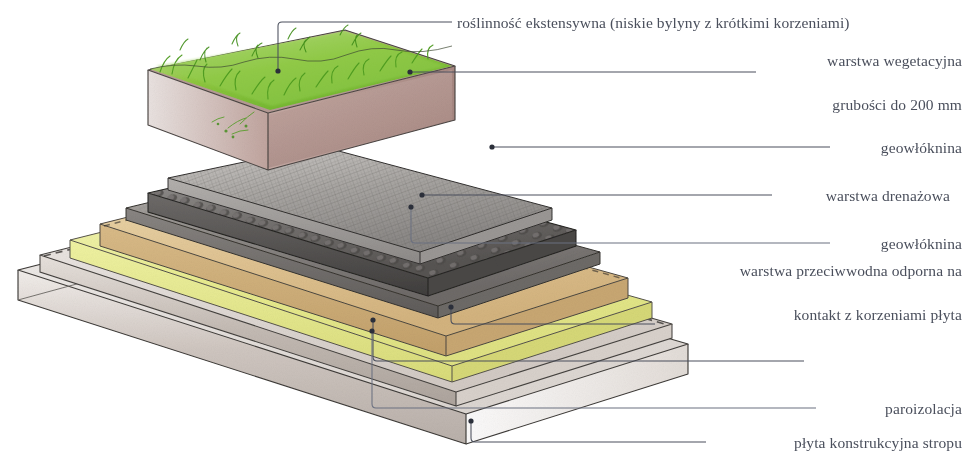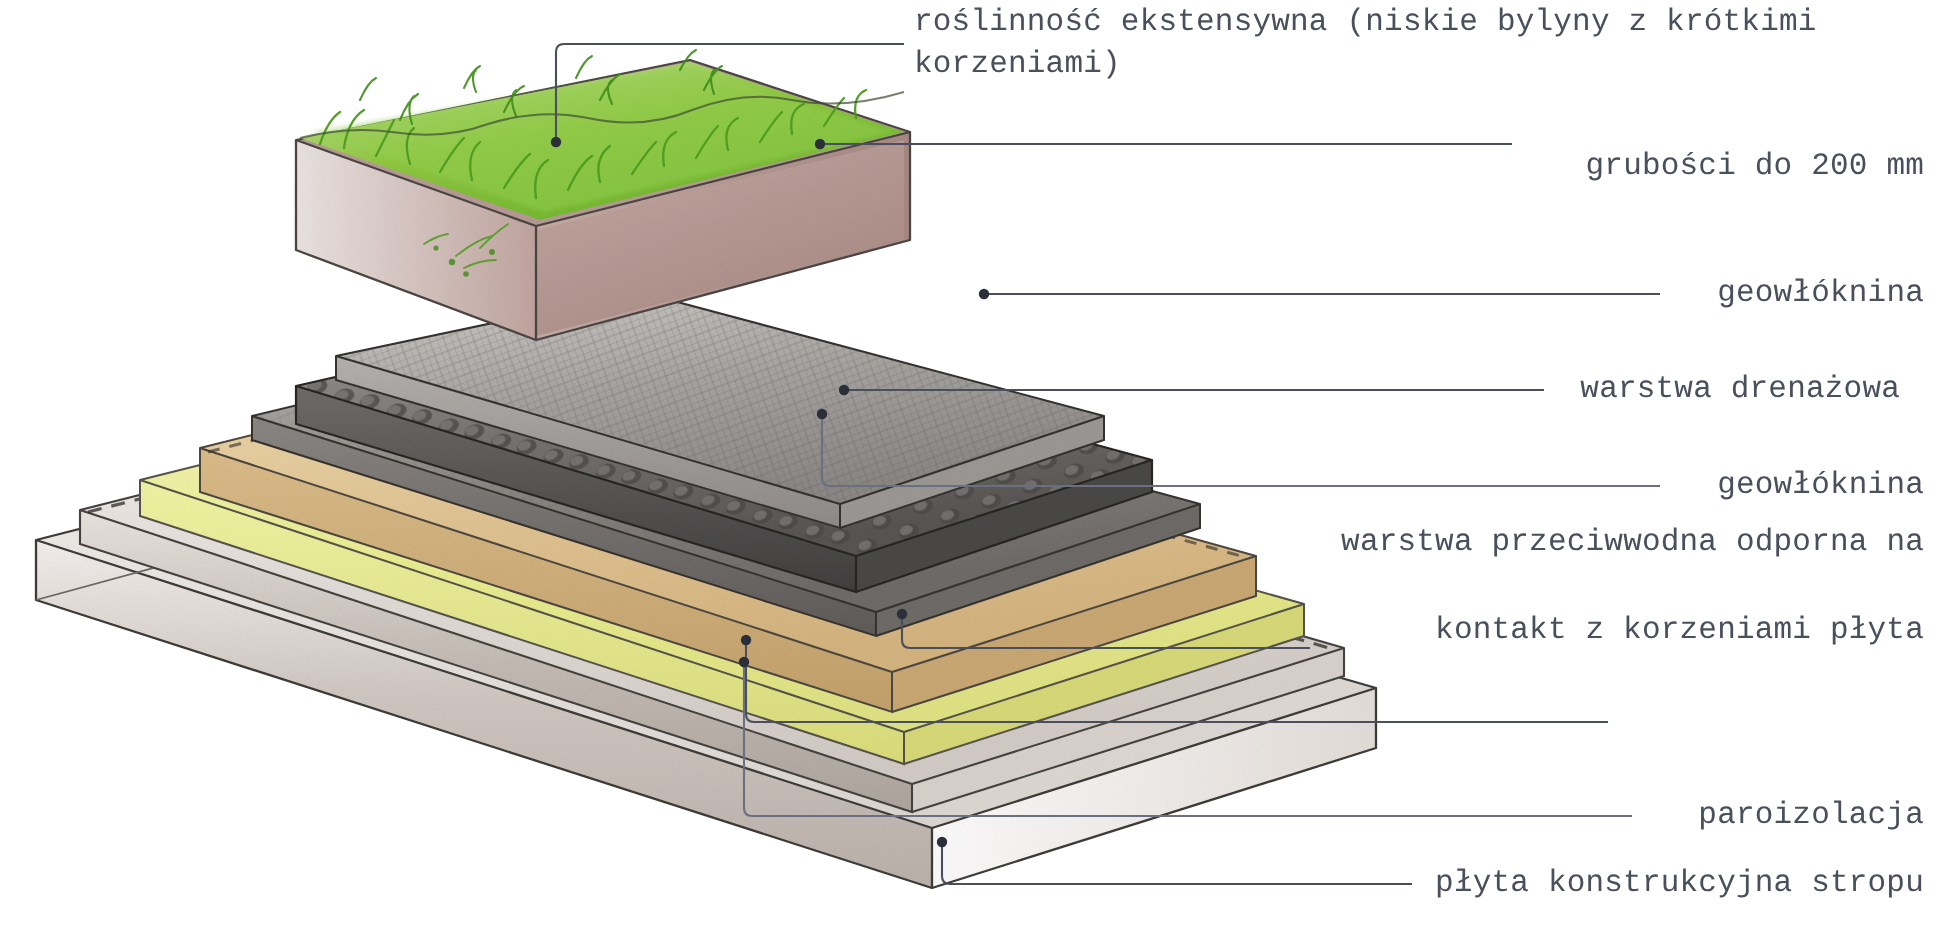--- a/index.html
+++ b/index.html
@@ -18,21 +18,21 @@
   }
   #illustration {
     position: absolute;
     left: 0; top: 0;
     width: 970px;
     height: 469px;
   }
   .label {
     position: absolute;
     color: #4a4f5c;
-    font-family: Liberation Mono, monospace;
+    font-family: Liberation Serif, serif;
     font-size: 15.5px;
     line-height: 21px;
     letter-spacing: .1px;
     white-space: pre-line;
     text-align: right;
     transform: translateY(-50%);
   }
   .label.two-line { line-height: 22px; }
 </style>
 </head>
@@ -332,20 +332,21 @@
       <circle cx="372" cy="331" r="2.6" fill="#2b2f3a" stroke="none"></circle>
 
       <path d="M471,421 L471,438 Q471,442 475,442 L706,442"></path>
       <circle cx="471" cy="421" r="2.6" fill="#2b2f3a" stroke="none"></circle>
     </g>
   </svg>
 
   <div class="label" style="left:457px; top:22px; text-align:left; width:506px;">roślinność ekstensywna (niskie bylyny z krótkimi korzeniami)</div>
 
   <div class="label two-line" style="right:8px; top:83px; width:320px;">
+    <div>warstwa wegetacyjna</div>
     <div>grubości do 200 mm</div>
   </div>
 
   <div class="label" style="right:8px; top:147px; width:320px;">geowłóknina</div>
 
   <div class="label" style="right:20px; top:195px; width:320px;">warstwa drenażowa</div>
 
   <div class="label" style="right:8px; top:243px; width:320px;">geowłóknina</div>
 
   <div class="label two-line" style="right:8px; top:293px; width:340px;">

